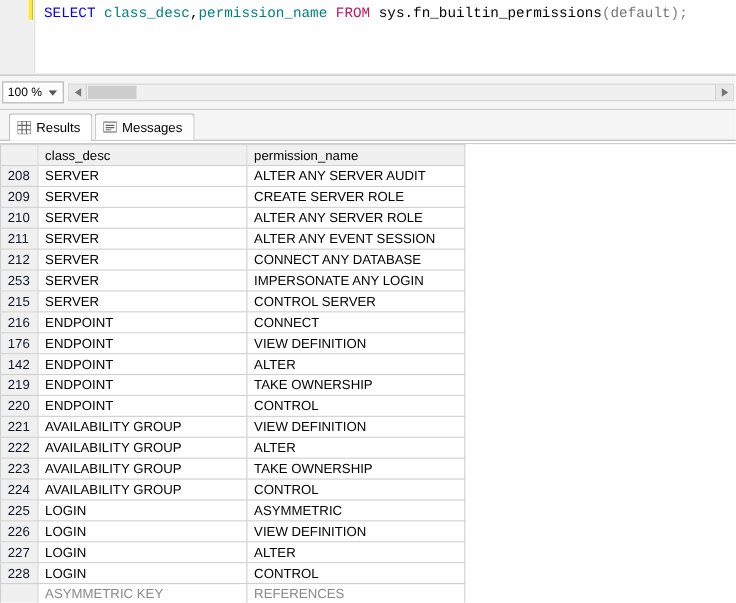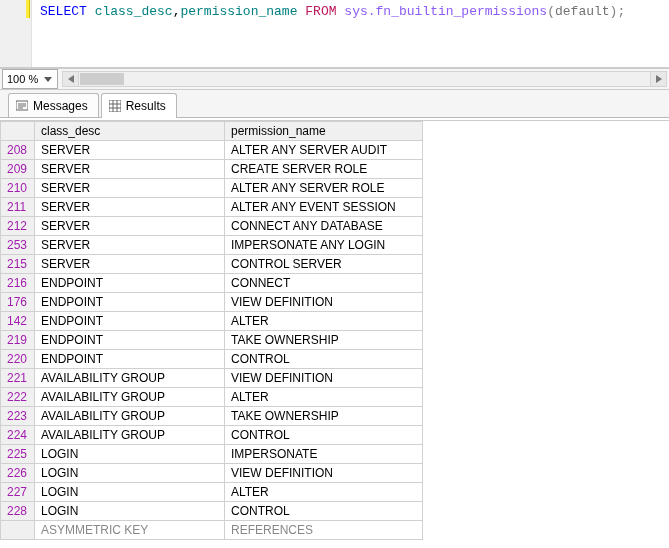--- a/index.html
+++ b/index.html
@@ -39,26 +39,26 @@
   .query-text {
     padding: 4px 8px;
     font-family: Consolas, "Courier New", monospace;
     font-size: 13px;
     white-space: pre;
     color: #000;
   }
   .kw-select { color: #0000ff; }
   .kw-from   { color: #be185d; }
   .col       { color: #008080; }
-  .func      { color: #8b5cf6; }
+  .func      { color: #000000; }
   .paren     { color: #808080; }
   .defkw     { color: #737373; }
   
   .zoom-strip {
-    height: 22px;
+    height: 32px;
     background: #f5f5f5;
     border-top: 1px solid #ccc;
     border-bottom: 1px solid #ccc;
     display: flex;
     align-items: center;
     font-size: 11px;
   }
   .zoom-box {
     width: 56px;
     height: 20px;
@@ -153,21 +153,21 @@
     text-align: left;
     padding: 2px 6px;
     height: 19px;
     overflow: hidden;
     white-space: nowrap;
   }
   table.grid th {
     background: #f0f0f0;
     font-weight: normal;
   }
-  .rownum-col { width: 34px; text-align: right; background:#f0f0f0; color:#a21caf;}
+  .rownum-col { width: 34px; text-align: right; background:#f0f0f0; color:#0f172a;}
   th.rownum-col { text-align:left; }
   .col-class { width: 190px; }
   .col-perm  { width: 198px; }
   table.grid tr.partial td { color:#888; }
 </style>
 </head>
 <body>
 
 <div class="query-pane">
   <div class="gutter">
@@ -194,43 +194,43 @@
     <div class="thumb"></div>
     <div class="arrow right">
       <svg width="6" height="8" viewBox="0 0 6 8">
           <path d="M0 0 L6 4 L0 8" fill="#777"></path>
         </svg>
     </div>
   </div>
 </div>
 
 <div class="tabs-row">
-  <div class="tab">
-    <span class="tab-icon">
-      <svg width="12" height="12" viewBox="0 0 12 12">
-        <rect x="0" y="1" width="12" height="9" fill="none" stroke="#666"></rect>
-        <line x1="2" y1="4" x2="10" y2="4" stroke="#666"></line>
-        <line x1="2" y1="6" x2="10" y2="6" stroke="#666"></line>
-        <line x1="2" y1="8" x2="7" y2="8" stroke="#666"></line>
-      </svg>
-    </span>
-    <span>Messages</span>
-  </div>
   <div class="tab active">
     <span class="tab-icon">
       <svg width="12" height="12" viewBox="0 0 12 12">
         <rect x="0" y="0" width="12" height="12" fill="none" stroke="#666"></rect>
         <line x1="0" y1="4" x2="12" y2="4" stroke="#666"></line>
         <line x1="0" y1="8" x2="12" y2="8" stroke="#666"></line>
         <line x1="4" y1="0" x2="4" y2="12" stroke="#666"></line>
         <line x1="8" y1="0" x2="8" y2="12" stroke="#666"></line>
       </svg>
     </span>
     <span>Results</span>
   </div>
+  <div class="tab">
+    <span class="tab-icon">
+      <svg width="12" height="12" viewBox="0 0 12 12">
+        <rect x="0" y="1" width="12" height="9" fill="none" stroke="#666"></rect>
+        <line x1="2" y1="4" x2="10" y2="4" stroke="#666"></line>
+        <line x1="2" y1="6" x2="10" y2="6" stroke="#666"></line>
+        <line x1="2" y1="8" x2="7" y2="8" stroke="#666"></line>
+      </svg>
+    </span>
+    <span>Messages</span>
+  </div>
 </div>
 
 <div class="results-wrap">
   <table class="grid">
     <thead>
       <tr>
         <th class="rownum-col"></th>
         <th class="col-class">class_desc</th>
         <th class="col-perm">permission_name</th>
       </tr>
@@ -312,21 +312,21 @@
           <td class="col-perm">TAKE OWNERSHIP</td>
         </tr>
         <tr>
           <td class="rownum-col">224</td>
           <td class="col-class">AVAILABILITY GROUP</td>
           <td class="col-perm">CONTROL</td>
         </tr>
         <tr>
           <td class="rownum-col">225</td>
           <td class="col-class">LOGIN</td>
-          <td class="col-perm">IMPERSONATE</td>
+          <td class="col-perm">ASYMMETRIC</td>
         </tr>
         <tr>
           <td class="rownum-col">226</td>
           <td class="col-class">LOGIN</td>
           <td class="col-perm">VIEW DEFINITION</td>
         </tr>
         <tr>
           <td class="rownum-col">227</td>
           <td class="col-class">LOGIN</td>
           <td class="col-perm">ALTER</td>

